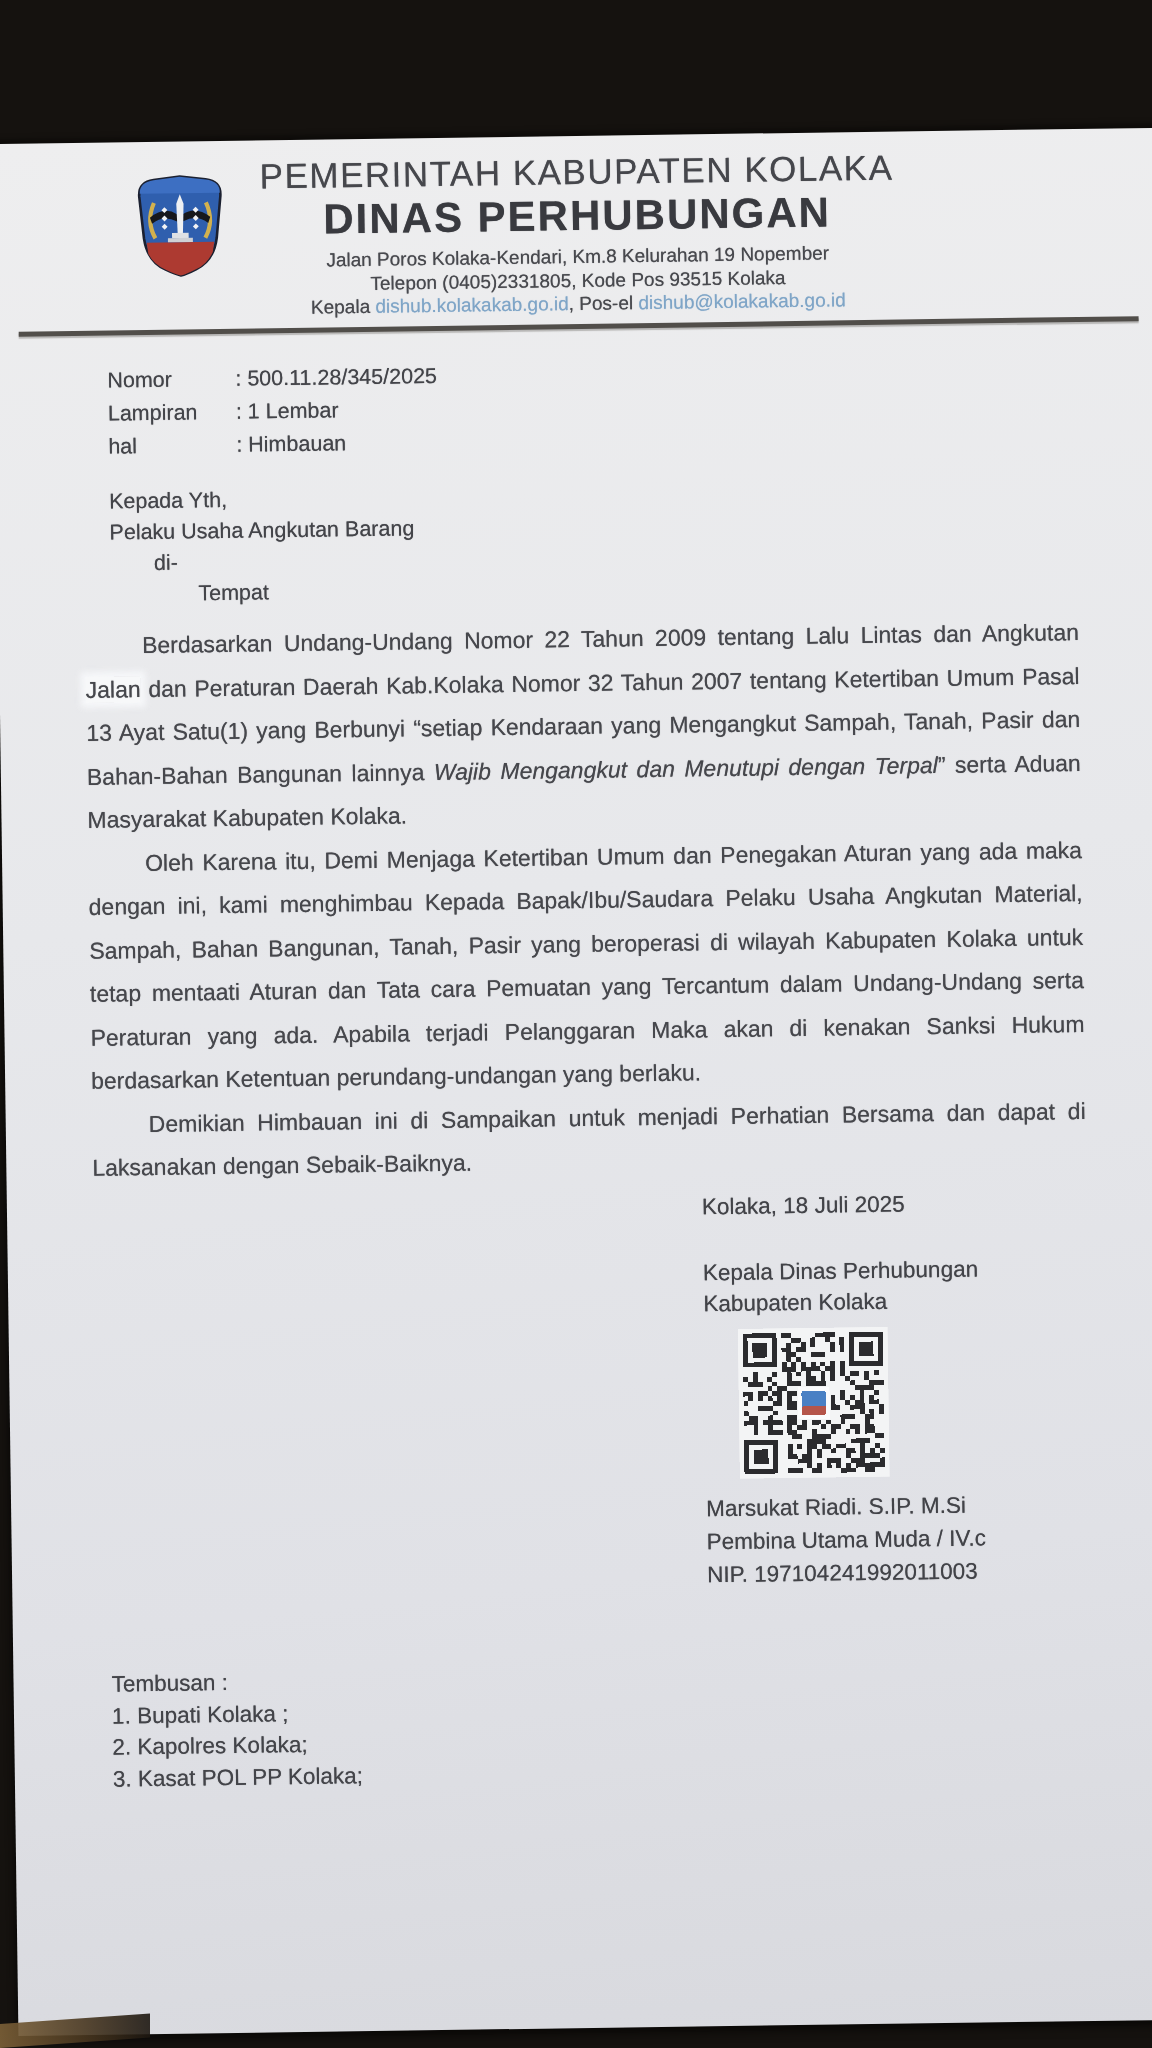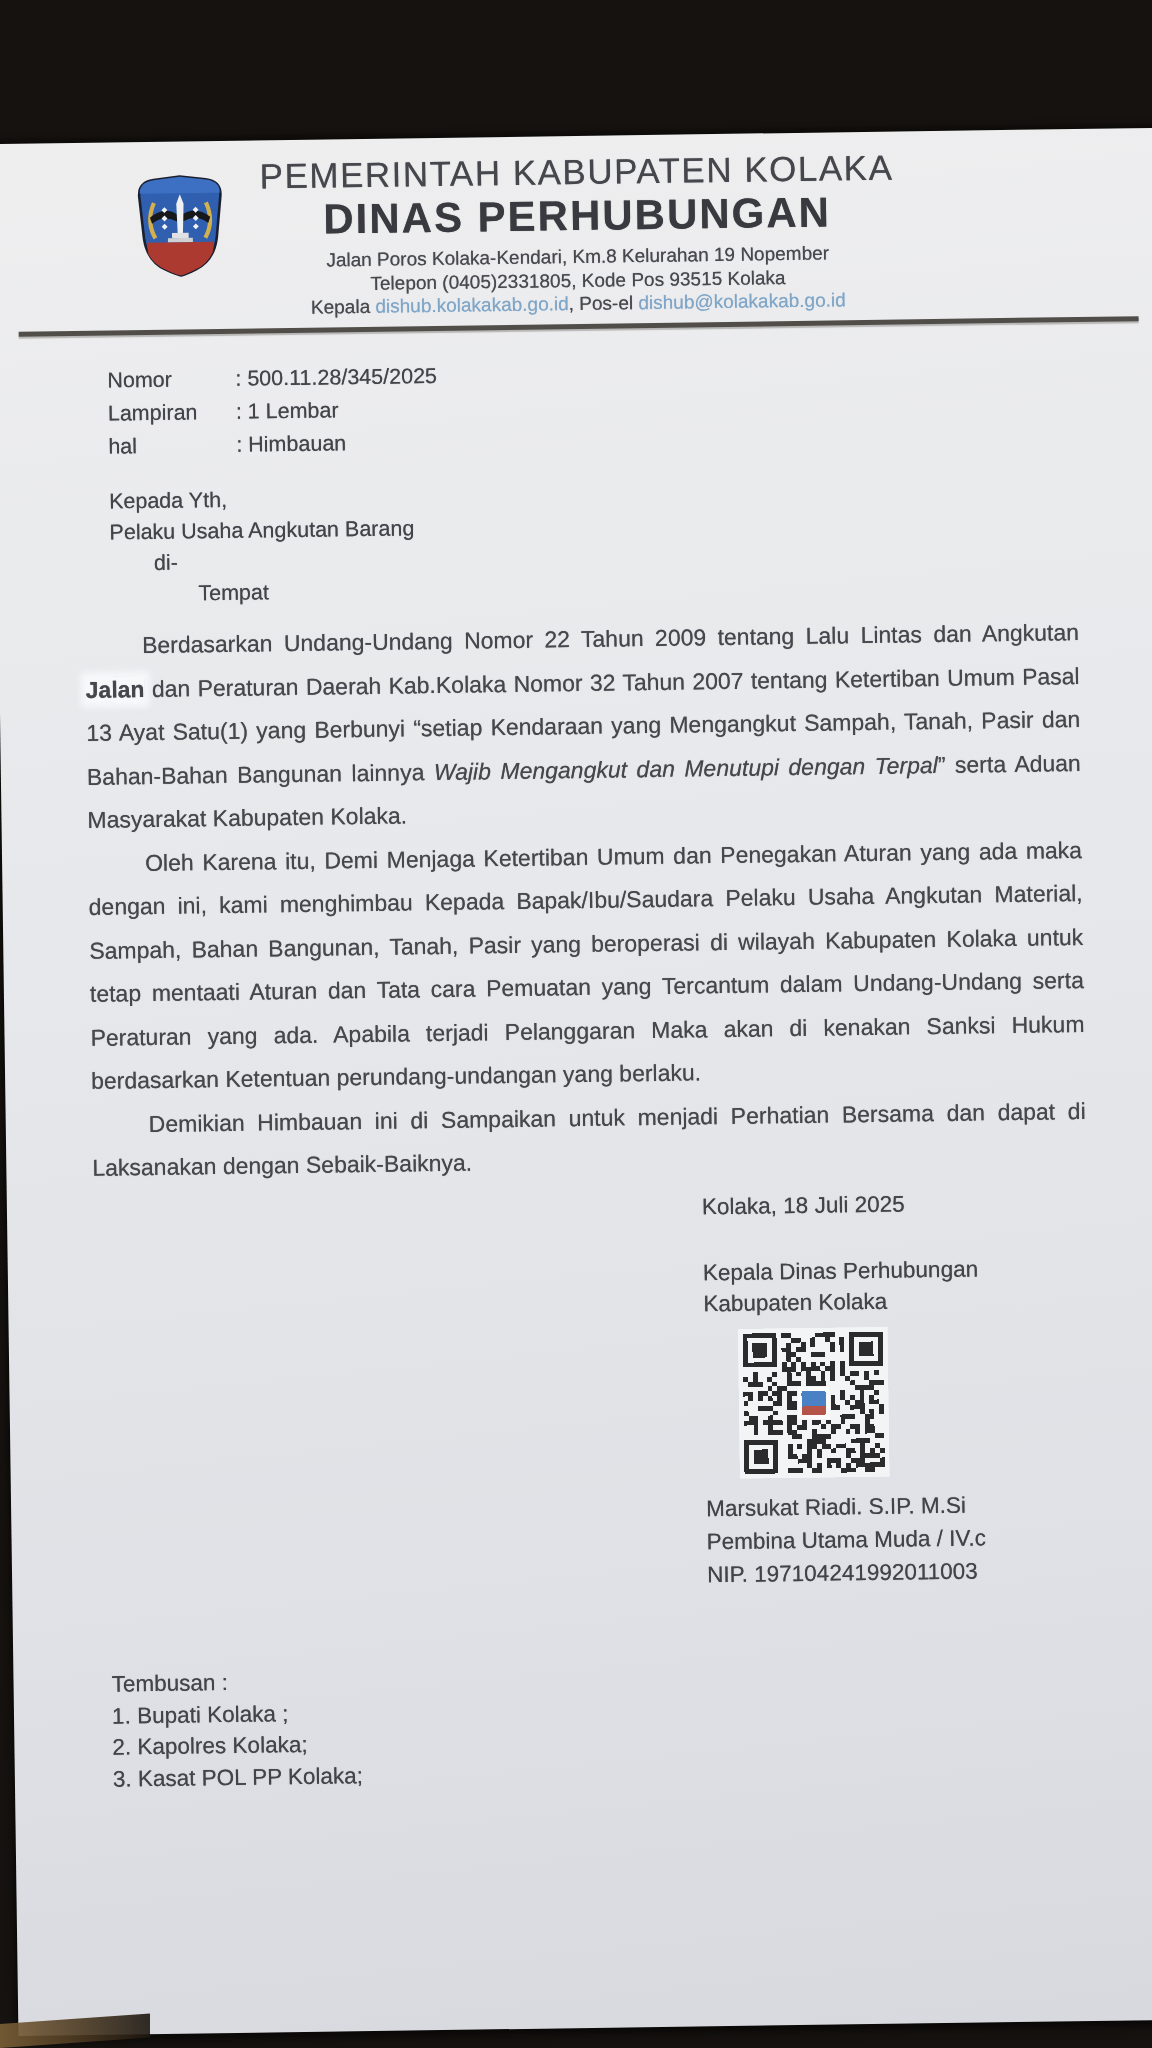--- a/index.html
+++ b/index.html
@@ -33,21 +33,21 @@
   .reflabel{width:128px;}
   
   .addressee{left:112px;top:344px;font-size:21.5px;line-height:31px;color:#434449;}
   .ind1{padding-left:44px;}
   .ind2{padding-left:88px;}
   
   .bodytext{left:86px;top:482px;width:994px;font-size:23px;line-height:43.5px;
             text-align:justify;color:#46474c;}
   .bodytext p{margin:0;text-indent:57px;}
   .em{font-style:italic;font-weight:500;}
-  .patched{font-weight:700;background:rgba(248,249,251,.9);
+  .patched{font-weight:400;background:rgba(248,249,251,.9);
            box-shadow:0 0 6px 5px rgba(248,249,251,.85);}
   
   .sig{left:695px;top:1060px;font-size:22.5px;color:#424348;}
   .sig-date{margin-bottom:37px;}
   .sig-title{line-height:31px;}
   .qr{margin:10px 0 0 34px;width:150px;height:150px;}
   .sig-id{margin-top:13px;line-height:33px;}
   
   .tembusan{left:98px;top:1526px;font-size:22.5px;line-height:31.5px;color:#434449;}
   

